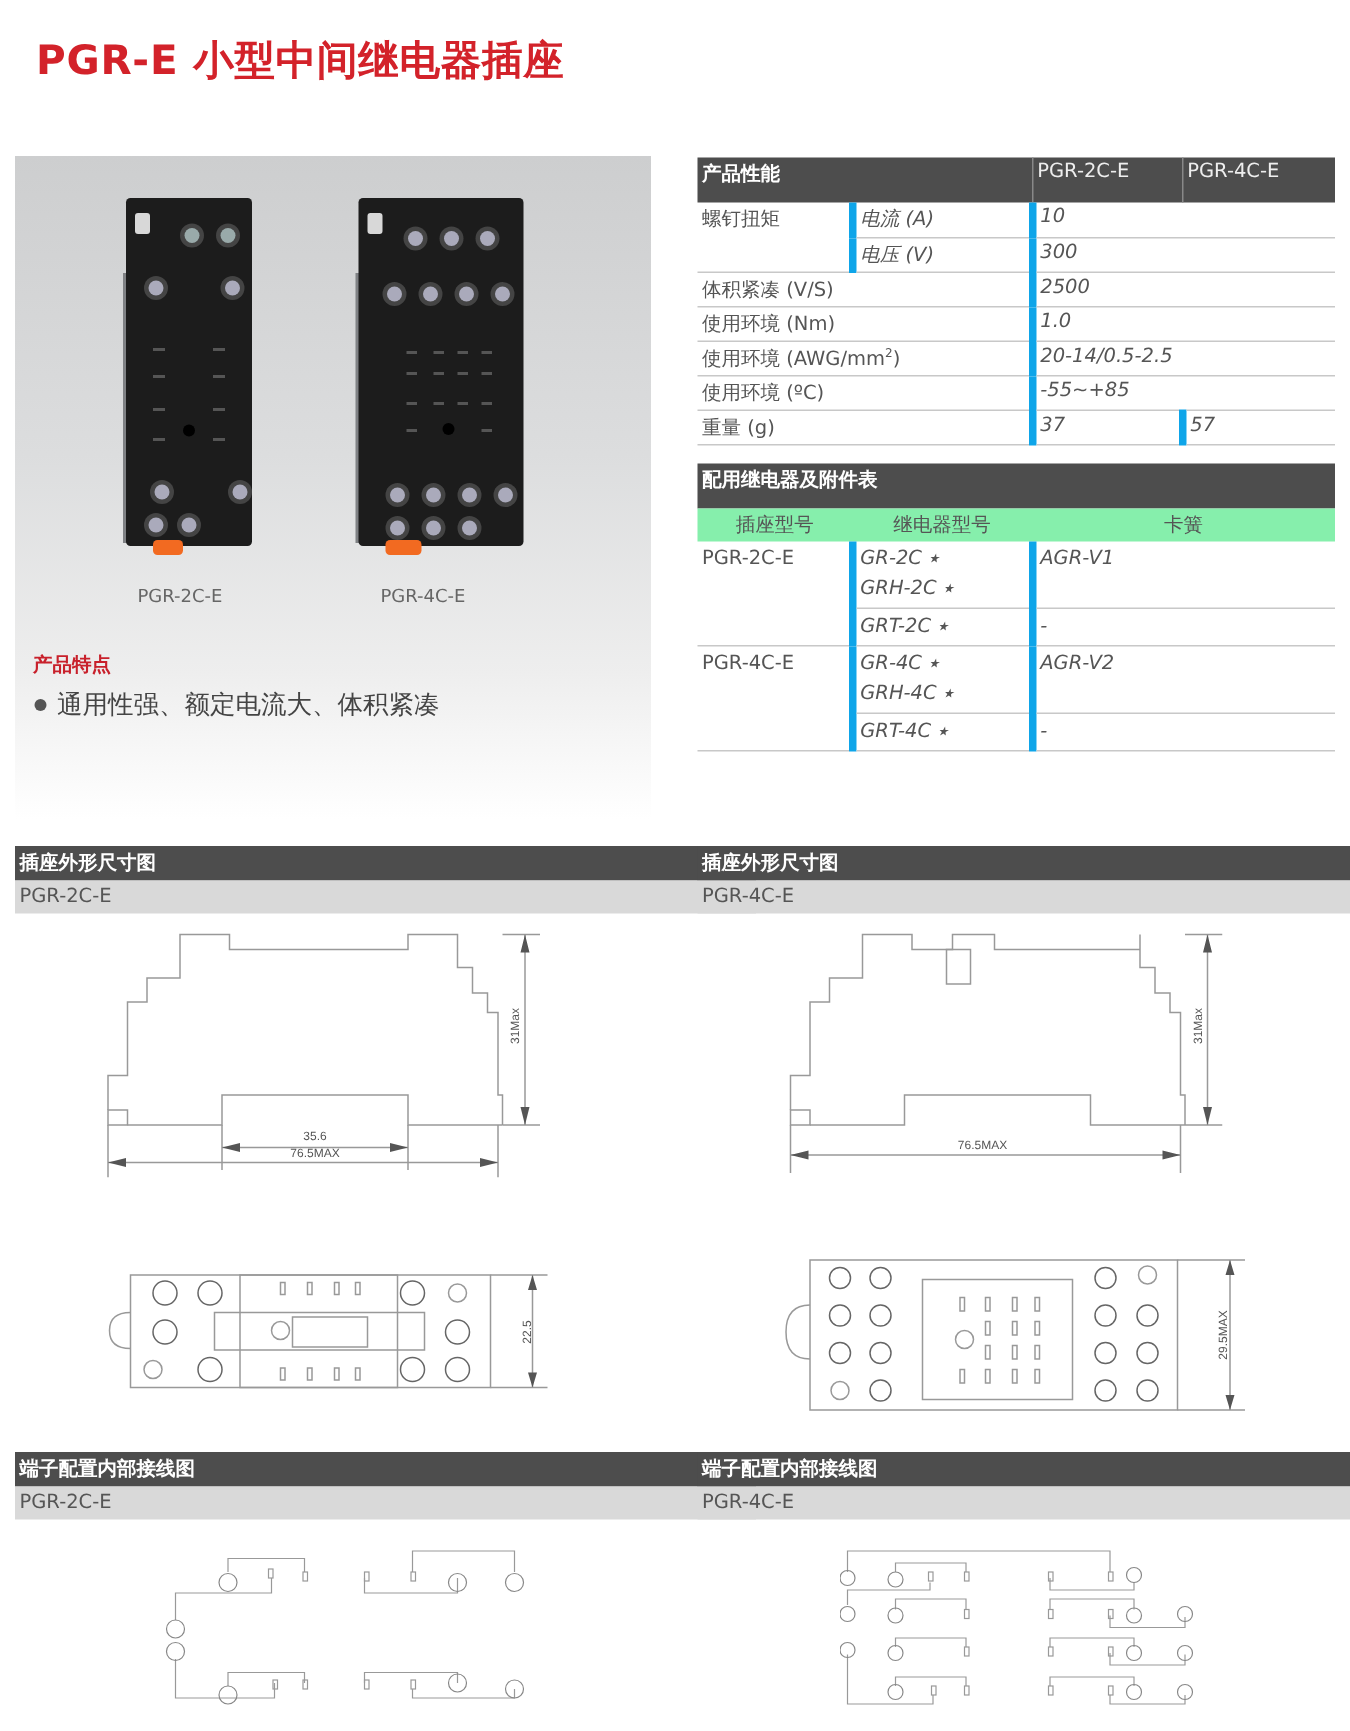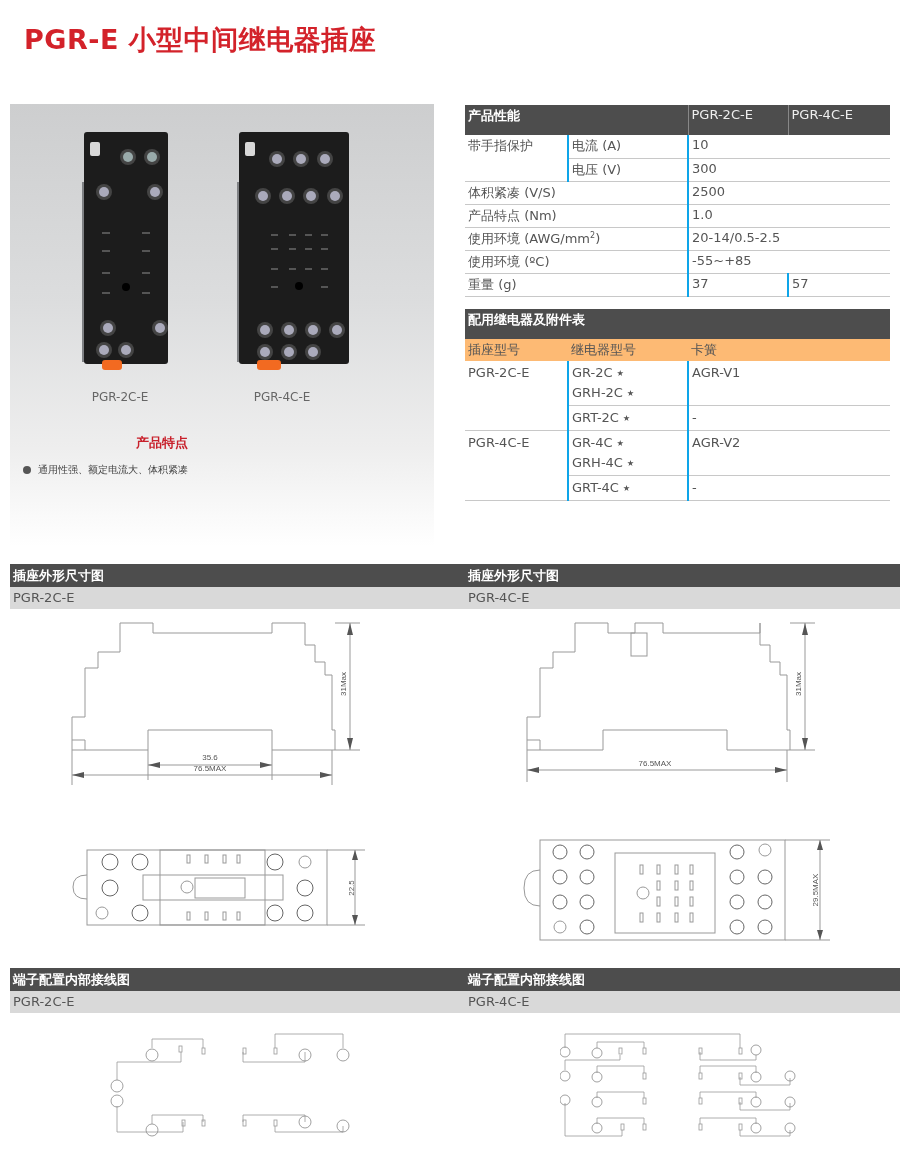--- a/index.html
+++ b/index.html
@@ -6,33 +6,33 @@
     html, body { width: 900px; height: 1154px; background: #ffffff; overflow: hidden; }
     body { position: relative; font-family: "DejaVu Sans", "Liberation Sans", sans-serif; color: #555; }
 
     .title { position: absolute; left: 24px; top: 22px; font-size: 27px; font-weight: bold; color: #d3222a; letter-spacing: 0.5px; }
 
     
     .hero { position: absolute; left: 10px; top: 104px; width: 424px; height: 442px;
       background: linear-gradient(180deg, #cdcecf 0%, #dcddde 45%, #eeeeee 78%, #ffffff 100%); }
     .photo { position: absolute; top: 0; }
     .photo-label { position: absolute; top: 286px; font-size: 12px; color: #666; width: 120px; text-align: center; }
-    .features { position: absolute; left: 12px; top: 330px; text-align: right; }
+    .features { position: absolute; left: 12px; top: 330px; }
     .features h3 { font-size: 13px; color: #c8202b; font-weight: bold; margin-bottom: 6px; }
-    .features li { list-style: none; font-size: 10px; color: #444; line-height: 24px; padding-left: 16px; position: relative; }
+    .features li { list-style: none; font-size: 17px; color: #444; line-height: 24px; padding-left: 16px; position: relative; }
     .features li::before { content: ""; position: absolute; left: 1px; top: 8px; width: 8px; height: 8px; border-radius: 50%; background: #555; }
 
     
     table { border-collapse: collapse; font-size: 13px; color: #555; }
     .tbl { position: absolute; left: 465px; width: 425px; }
     .tbl td { border-bottom: 1px solid #c8c8c8; padding: 2px 3px; height: 23px; vertical-align: top; }
-    .tbl td.vl { border-left: 2px solid #0ea5e9; }
+    .tbl td.vl { border-left: 5px solid #0ea5e9; font-style: italic; }
     .tbl tr.hd td { background: #4d4d4d; color: #fff; font-weight: bold; border-bottom: none; height: 30px; }
     .tbl tr.hd td.light { font-weight: normal; color: #eee; border-left: 1px solid #888; }
-    .tbl tr.sub td { background: #fdba74; color: #555; border-bottom: none; height: 21px; }
+    .tbl tr.sub td { background: #86efac; color: #555; border-bottom: none; height: 21px; text-align: center; }
     .tbl .ml { line-height: 20px; }
 
     
     .sec { position: absolute; width: 494px; border-radius: 13px; }
     .sec .h1 { background: #4d4d4d; color: #fff; font-size: 13px; font-weight: bold; height: 23px; line-height: 23px; padding-left: 3px; }
     .sec .h2 { background: #d9d9d9; color: #555; font-size: 13px; height: 22px; line-height: 22px; padding-left: 3px; }
     .drawing { position: absolute; }
     svg text { font-family: "Liberation Sans", sans-serif; }
   </style>
 </head>
@@ -149,34 +149,34 @@
       <col style="width:100px">
       <col style="width:102px">
     </colgroup>
   <tbody>
       <tr class="hd">
     <td colspan="2">产品性能</td>
     <td class="light">PGR-2C-E</td>
     <td class="light">PGR-4C-E</td>
   </tr>
   <tr>
-    <td rowspan="2">带手指保护</td>
+    <td rowspan="2">螺钉扭矩</td>
     <td class="vl">电流 (A)</td>
     <td class="vl" colspan="2">10</td>
   </tr>
   <tr>
     <td class="vl">电压 (V)</td>
     <td class="vl" colspan="2">300</td>
   </tr>
   <tr>
     <td colspan="2">体积紧凑 (V/S)</td>
     <td class="vl" colspan="2">2500</td>
   </tr>
   <tr>
-    <td colspan="2">产品特点 (Nm)</td>
+    <td colspan="2">使用环境 (Nm)</td>
     <td class="vl" colspan="2">1.0</td>
   </tr>
   <tr>
     <td colspan="2"><span>使用环境 (AWG/mm</span><sup style="font-size:8px">2</sup><span>)</span></td>
     <td class="vl" colspan="2">20-14/0.5-2.5</td>
   </tr>
   <tr>
     <td colspan="2">使用环境 (ºC)</td>
     <td class="vl" colspan="2">-55~+85</td>
   </tr>

